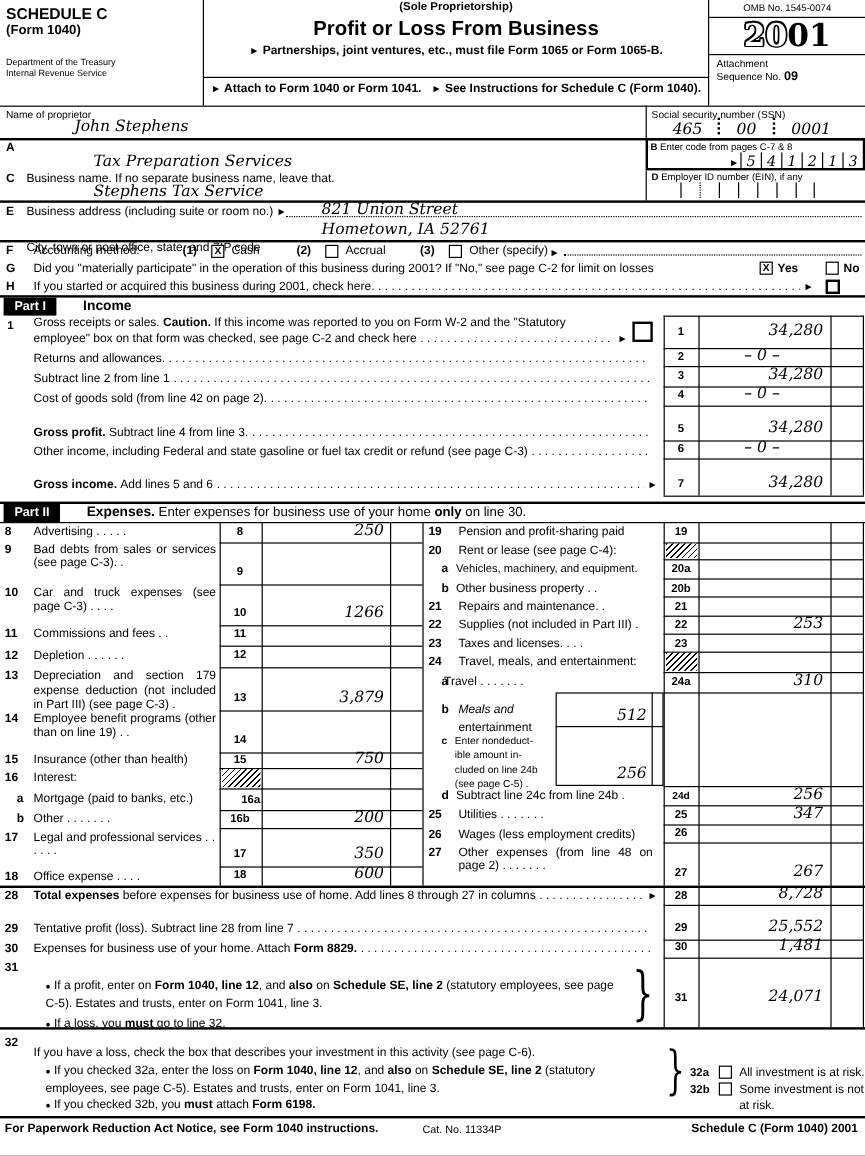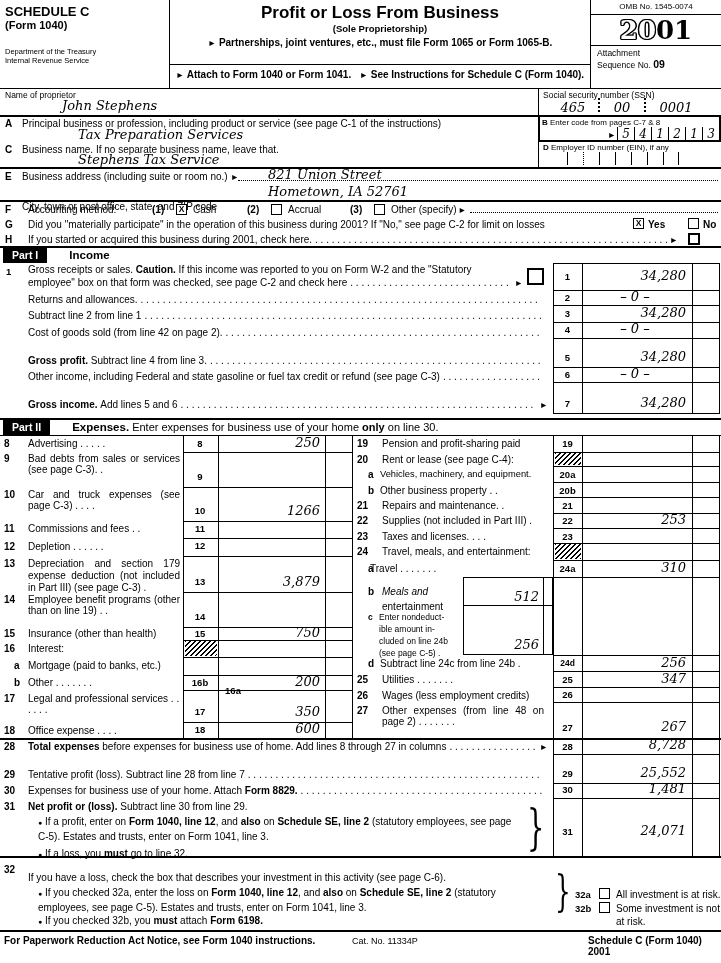--- a/index.html
+++ b/index.html
@@ -34,22 +34,22 @@
 <div class="page">
 
   <div class="abs" style="left:0;top:0;width:170px;height:88px;border-right:1.5px solid #000;">
     <div class="b" style="font-size:13px;padding:4px 0 0 5px;">SCHEDULE C</div>
     <div class="b" style="font-size:11px;padding-left:5px;">(Form 1040)</div>
     <div style="font-size:7.5px;padding:16px 0 0 5px;">Department of the Treasury</div>
     <div style="font-size:7.5px;padding-left:5px;">Internal Revenue Service</div>
   </div>
 
   <div class="abs" style="left:170px;top:0;width:420px;height:88px;text-align:center;">
+    <div class="b" style="font-size:9.5px;">(Sole Proprietorship)</div>
     <div class="b" style="font-size:17px;margin-top:3px;">Profit or Loss From Business</div>
-    <div class="b" style="font-size:9.5px;">(Sole Proprietorship)</div>
     <div class="b" style="font-size:10px;margin-top:3px;">
       <span class="arrow">►</span>
       <span>Partnerships, joint ventures, etc., must file Form 1065 or Form 1065-B.</span>
     </div>
     <div class="b abs" style="left:0;top:64px;width:420px;border-top:1.5px solid #000;padding-top:4px;font-size:10px;">
       <span class="arrow">►</span>
       <span>Attach to Form 1040 or Form 1041.</span>&nbsp;&nbsp;
       <span class="arrow">►</span>
       <span>See Instructions for Schedule C (Form 1040).</span>
     </div>
@@ -75,21 +75,20 @@
   <div class="abs flexrow" style="left:548px;top:98px;width:168px;">
     <span class="hw" style="width:50px;text-align:center;">465</span>
     <span style="border-left:2px dotted #000;height:14px;"></span>
     <span class="hw" style="width:44px;text-align:center;">00</span>
     <span style="border-left:2px dotted #000;height:14px;"></span>
     <span class="hw" style="width:60px;text-align:center;">0001</span>
   </div>
   <div class="hline" style="top:115px;border-top-width:2.5px;"></div>
 
   <div class="abs b" style="left:5px;top:118px;">A</div>
-  <div class="abs" style="left:22px;top:118px;">Principal business or profession, including product or service (see page C-1 of the instructions)</div>
   <div class="abs hw" style="left:78px;top:127px;">Tax Preparation Services</div>
   <div class="abs" style="left:538px;top:115px;width:183px;height:27px;border:2.5px solid #000;">
     <div style="font-size:8px;padding:1px 0 0 2px;"><span class="b">B</span>
       <span>Enter code from pages C-7 &amp; 8</span></div>
     <div class="flexrow" style="justify-content:flex-end;height:14px;">
       <span class="arrow b" style="margin-right:1px;">►</span>
       <span class="digitcell hw" style="font-size:12px;">5</span>
       <span class="digitcell hw" style="font-size:12px;">4</span>
       <span class="digitcell hw" style="font-size:12px;">1</span>
       <span class="digitcell hw" style="font-size:12px;">2</span>
@@ -316,21 +315,21 @@
   <div class="num" style="left:183px;top:523px;width:34px;">11</div>
   <div class="amt" style="left:220px;top:521px;width:100px;"></div>
   <div class="num" style="left:183px;top:540px;width:34px;">12</div>
   <div class="amt" style="left:220px;top:538px;width:100px;"></div>
   <div class="num" style="left:183px;top:576px;width:34px;">13</div>
   <div class="amt" style="left:220px;top:574px;width:100px;">3,879</div>
   <div class="num" style="left:183px;top:611px;width:34px;">14</div>
   <div class="amt" style="left:220px;top:609px;width:100px;"></div>
   <div class="num" style="left:183px;top:628px;width:34px;">15</div>
   <div class="amt" style="left:220px;top:625px;width:100px;">750</div>
-  <div class="num" style="left:183px;top:685px;width:52px;margin-left:24px;">16a</div>
+  <div class="num" style="left:183px;top:661px;width:52px;">16a</div>
   <div class="amt" style="left:220px;top:658px;width:100px;"></div>
   <div class="num" style="left:183px;top:677px;width:34px;">16b</div>
   <div class="amt" style="left:220px;top:674px;width:100px;">200</div>
   <div class="num" style="left:183px;top:706px;width:34px;">17</div>
   <div class="amt" style="left:220px;top:704px;width:100px;">350</div>
   <div class="num" style="left:183px;top:724px;width:34px;">18</div>
   <div class="amt" style="left:220px;top:721px;width:100px;">600</div>
 
   <div class="abs b" style="left:357px;top:438px;">19</div>
   <div class="abs" style="left:382px;top:438px;width:168px;">Pension and profit-sharing paid</div>
@@ -427,24 +426,20 @@
   <div class="abs b" style="left:4px;top:785px;">30</div>
   <div class="abs flexrow" style="left:28px;top:785px;width:517px;">
     <span style="white-space:nowrap;">Expenses for business use of your home. Attach</span>&nbsp;
     <span class="b" style="white-space:nowrap;">Form 8829.</span>
     <span class="leader">. . . . . . . . . . . . . . . . . . . . . . . . . . . . . . . . . . . . . . . . . . . . . . . . . . . . . . . . . . . . . . . . . . . . . . . .</span>
   </div>
   <div class="num" style="left:553px;top:784px;width:29px;">30</div>
   <div class="amt" style="left:584px;top:781px;width:102px;">1,481</div>
 
   <div class="abs b" style="left:4px;top:801px;">31</div>
-  <div class="abs" style="left:28px;top:801px;width:520px;">
-    <span class="b">Net profit or (loss).</span>
-    <span>Subtract line 30 from line 29.</span>
-  </div>
   <div class="abs" style="left:38px;top:815px;width:482px;line-height:14px;">
     <span style="font-size:7px;">●</span>
     <span>If a profit, enter on</span>
     <span class="b">Form 1040, line 12</span><span>, and</span>
     <span class="b">also</span>
     <span>on</span>
     <span class="b">Schedule SE, line 2</span>
     <span>(statutory employees, see page C-5). Estates and trusts, enter on Form 1041, line 3.</span>
   </div>
   <div class="abs" style="left:38px;top:848px;">
@@ -480,15 +475,15 @@
   <span class="cb" style="left:599px;top:888px;"></span>
   <div class="abs" style="left:616px;top:889px;">All investment is at risk.</div>
   <div class="abs b" style="left:575px;top:903px;font-size:9.5px;">32b</div>
   <span class="cb" style="left:599px;top:902px;"></span>
   <div class="abs" style="left:616px;top:903px;">Some investment is not</div>
   <div class="abs" style="left:616px;top:916px;">at risk.</div>
 
   <div class="hline" style="top:930px;border-top-width:2.5px;"></div>
   <div class="abs b" style="left:4px;top:935px;font-size:10px;">For Paperwork Reduction Act Notice, see Form 1040 instructions.</div>
   <div class="abs" style="left:352px;top:936px;font-size:9px;">Cat. No. 11334P</div>
-  <div class="abs b" style="left:588px;top:935px;font-size:10px;">Schedule C (Form 1040) 2001</div>
+  <div class="abs b" style="left:576px;top:935px;font-size:10px;">Schedule C (Form 1040) 2001</div>
 
 </div>
 
 </body></html>

